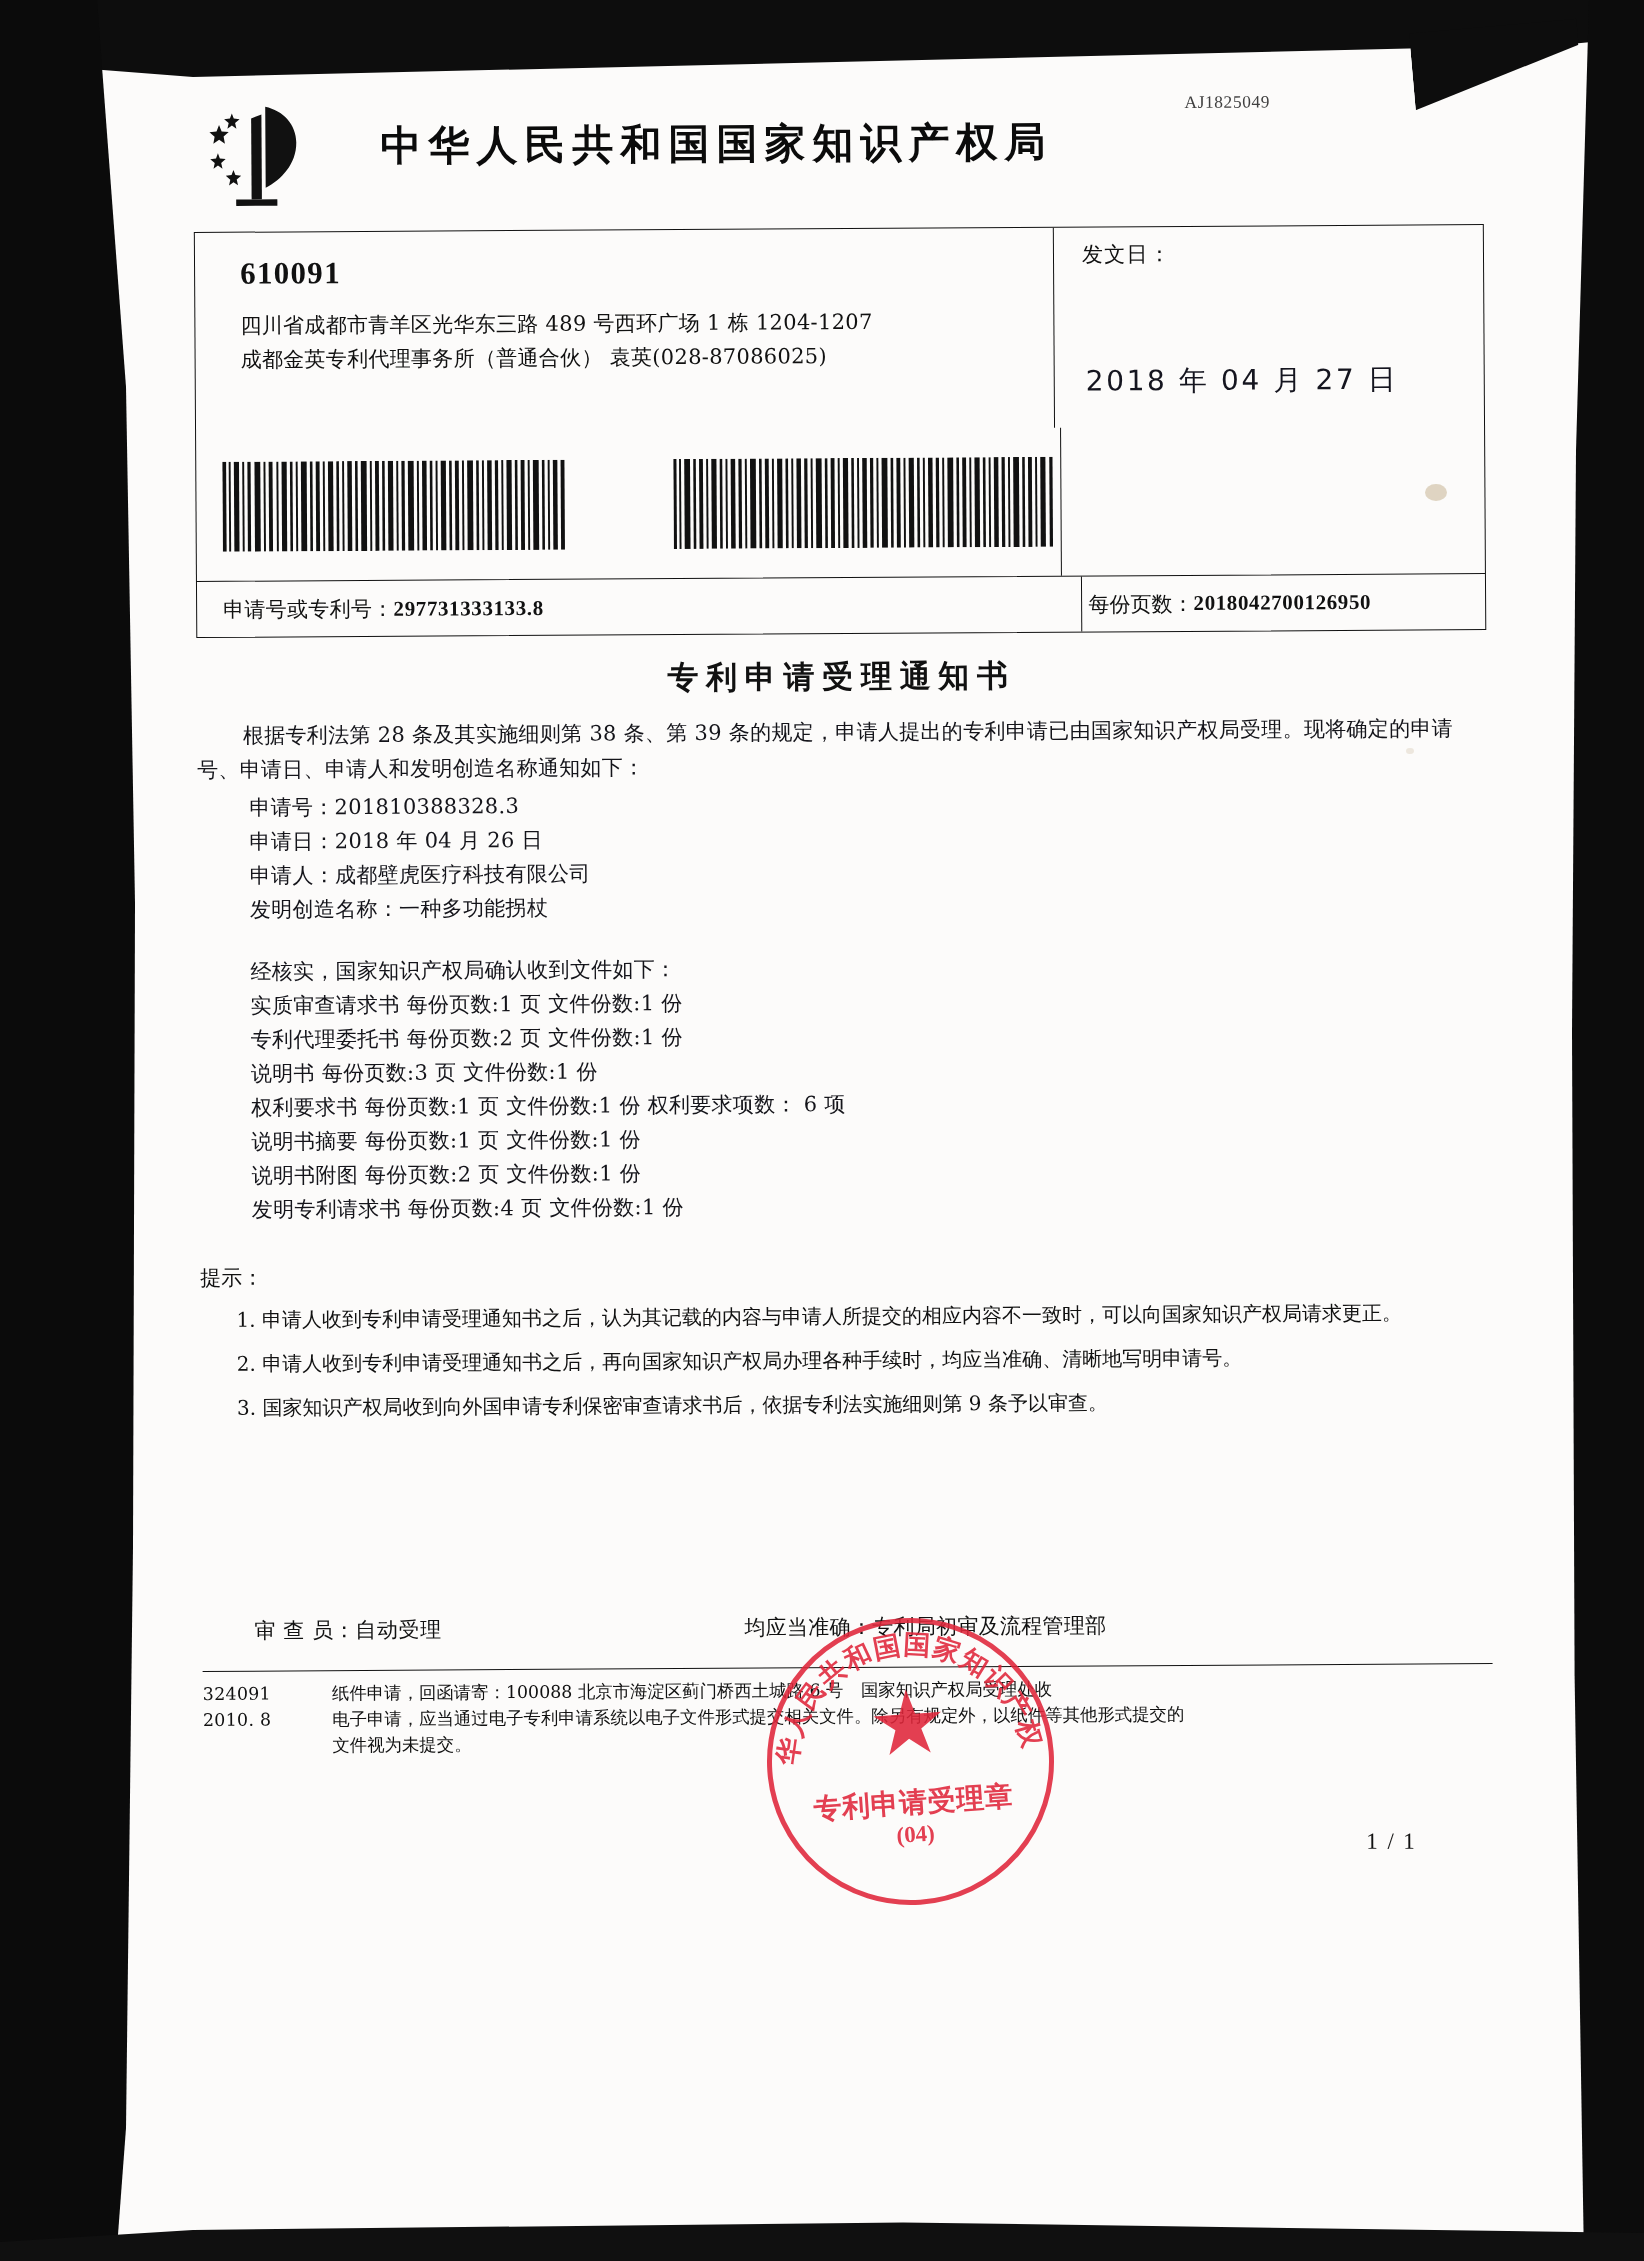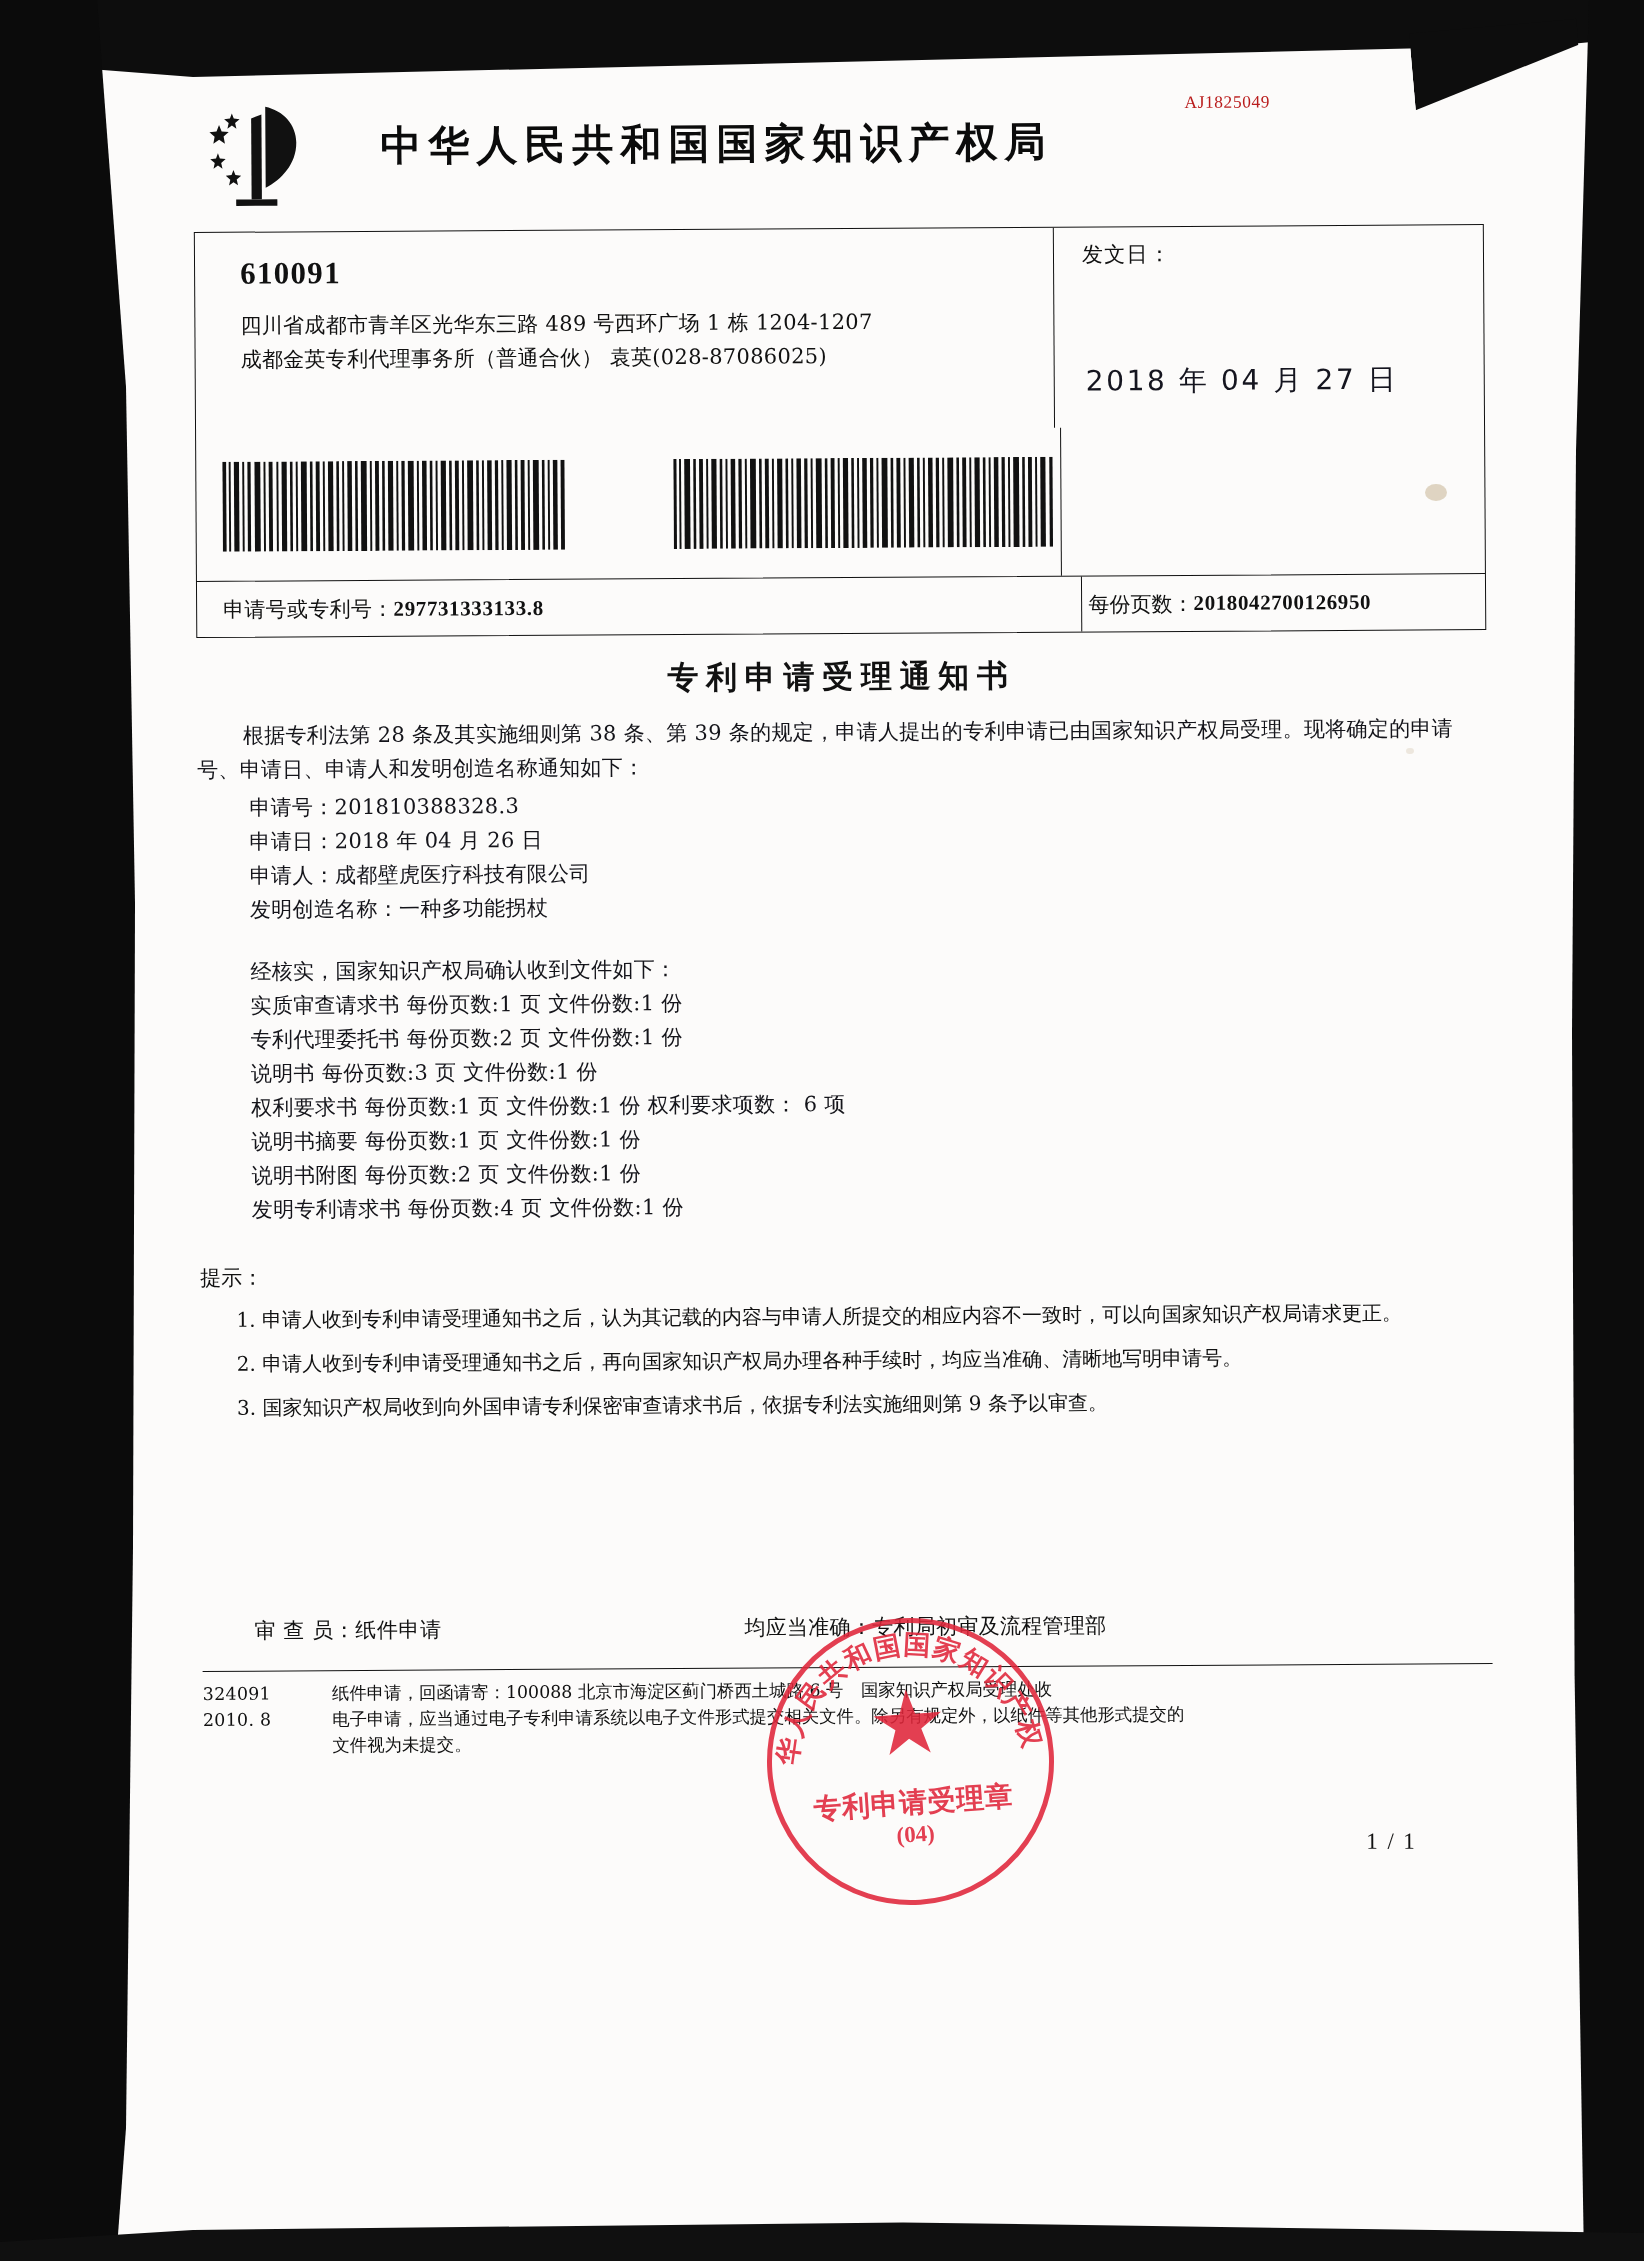--- a/index.html
+++ b/index.html
@@ -92,21 +92,21 @@
     color: #0b0b0b;
     white-space: nowrap;
   }
   .doc-code {
     position: absolute;
     right: 213px;
     top: 1.3px;
     font-size: 17.4px;
     letter-spacing: 0.6px;
     font-family: "Liberation Serif", serif;
-    color: #b91c1c;
+    color: #404040;
   }
   .rule {
     border-top: 1.9px solid #111;
     margin: 0;
   }
 
   
   .addr-table {
     display: flex;
     border-left: 1.9px solid #111;
@@ -556,21 +556,21 @@
     <div class="body-text pl-left2">说明书附图 每份页数:2 页 文件份数:1 份</div>
     <div class="body-text pl-left2">发明专利请求书 每份页数:4 页 文件份数:1 份</div>
 
     <div class="notes-title">提示：</div>
     <div class="note">1. 申请人收到专利申请受理通知书之后，认为其记载的内容与申请人所提交的相应内容不一致时，可以向国家知识产权局请求更正。</div>
     <div class="note">2. 申请人收到专利申请受理通知书之后，再向国家知识产权局办理各种手续时，均应当准确、清晰地写明申请号。</div>
     <div class="note">3. 国家知识产权局收到向外国申请专利保密审查请求书后，依据专利法实施细则第 9 条予以审查。</div>
 
     <div class="sig-row">
       <div class="sig-examiner">
-        <span>审 查 员：</span><span>纸件申请</span>
+        <span>审 查 员：</span><span>自动受理</span>
       </div>
       <div class="sig-dept">
         <span>均应当准确：</span><span>专利局初审及流程管理部</span>
       </div>
     </div>
 
     <div class="footer-rule"></div>
 
     <div class="footer">
       <div class="footer-code">

